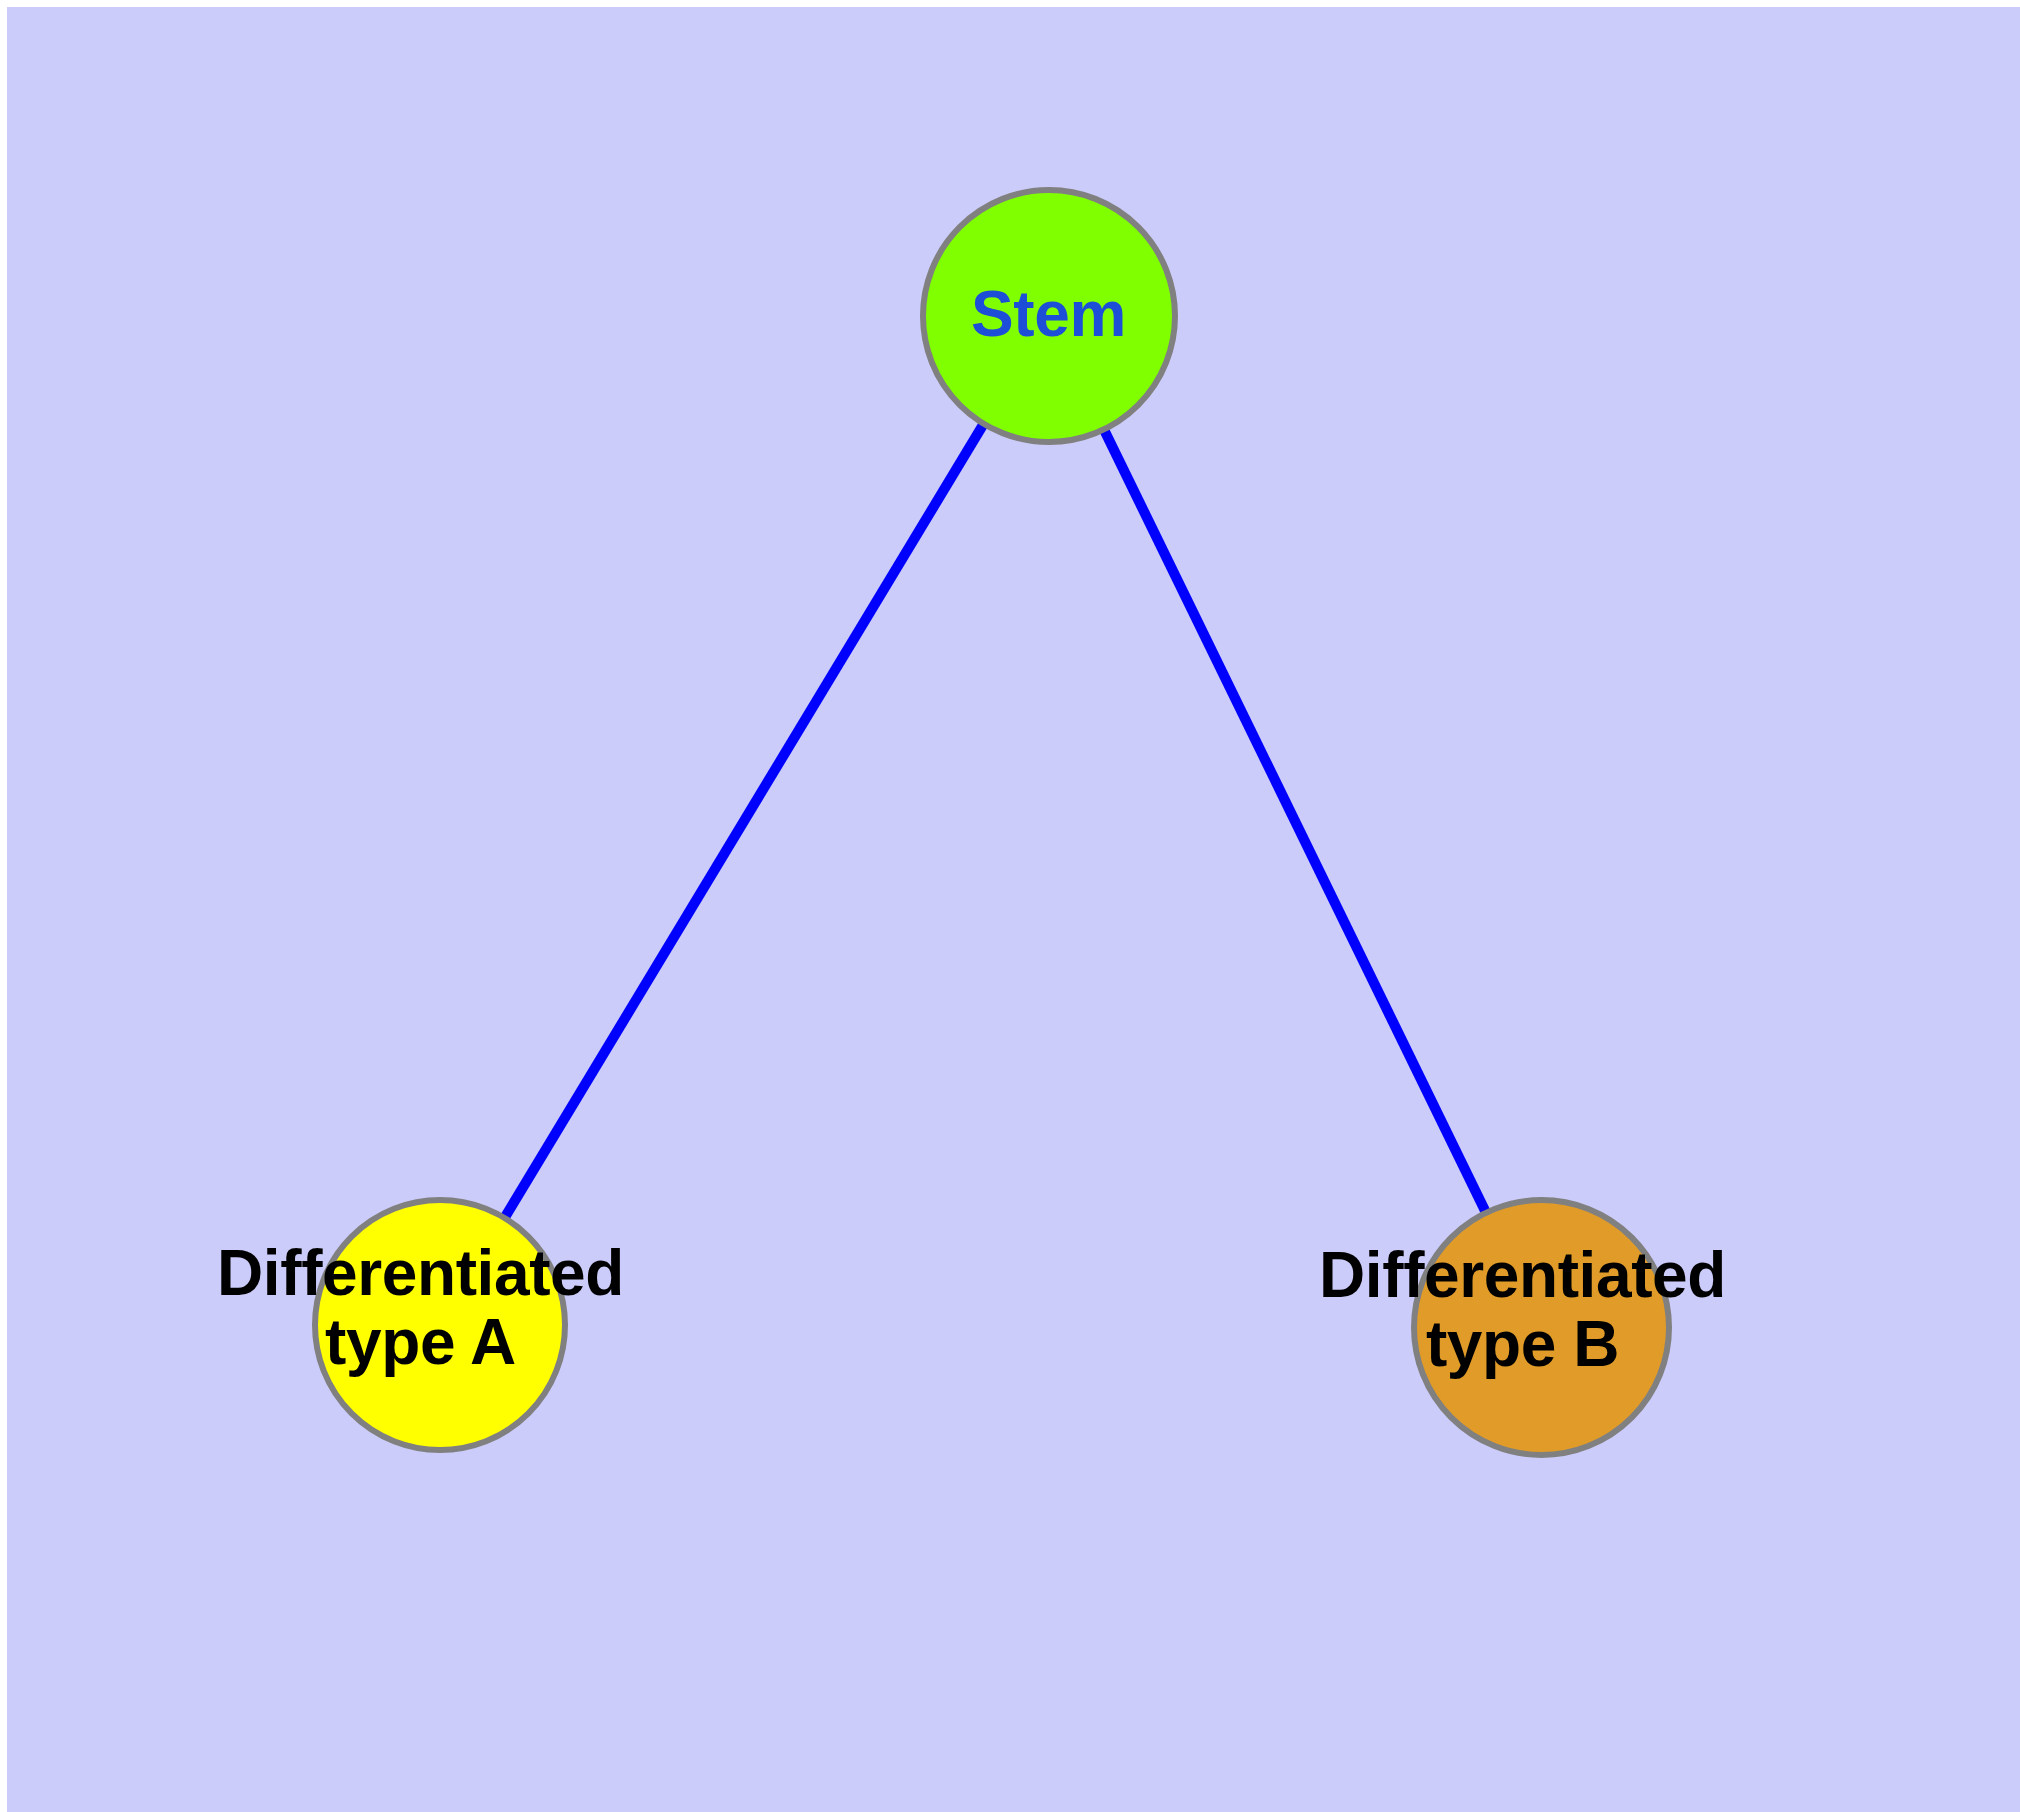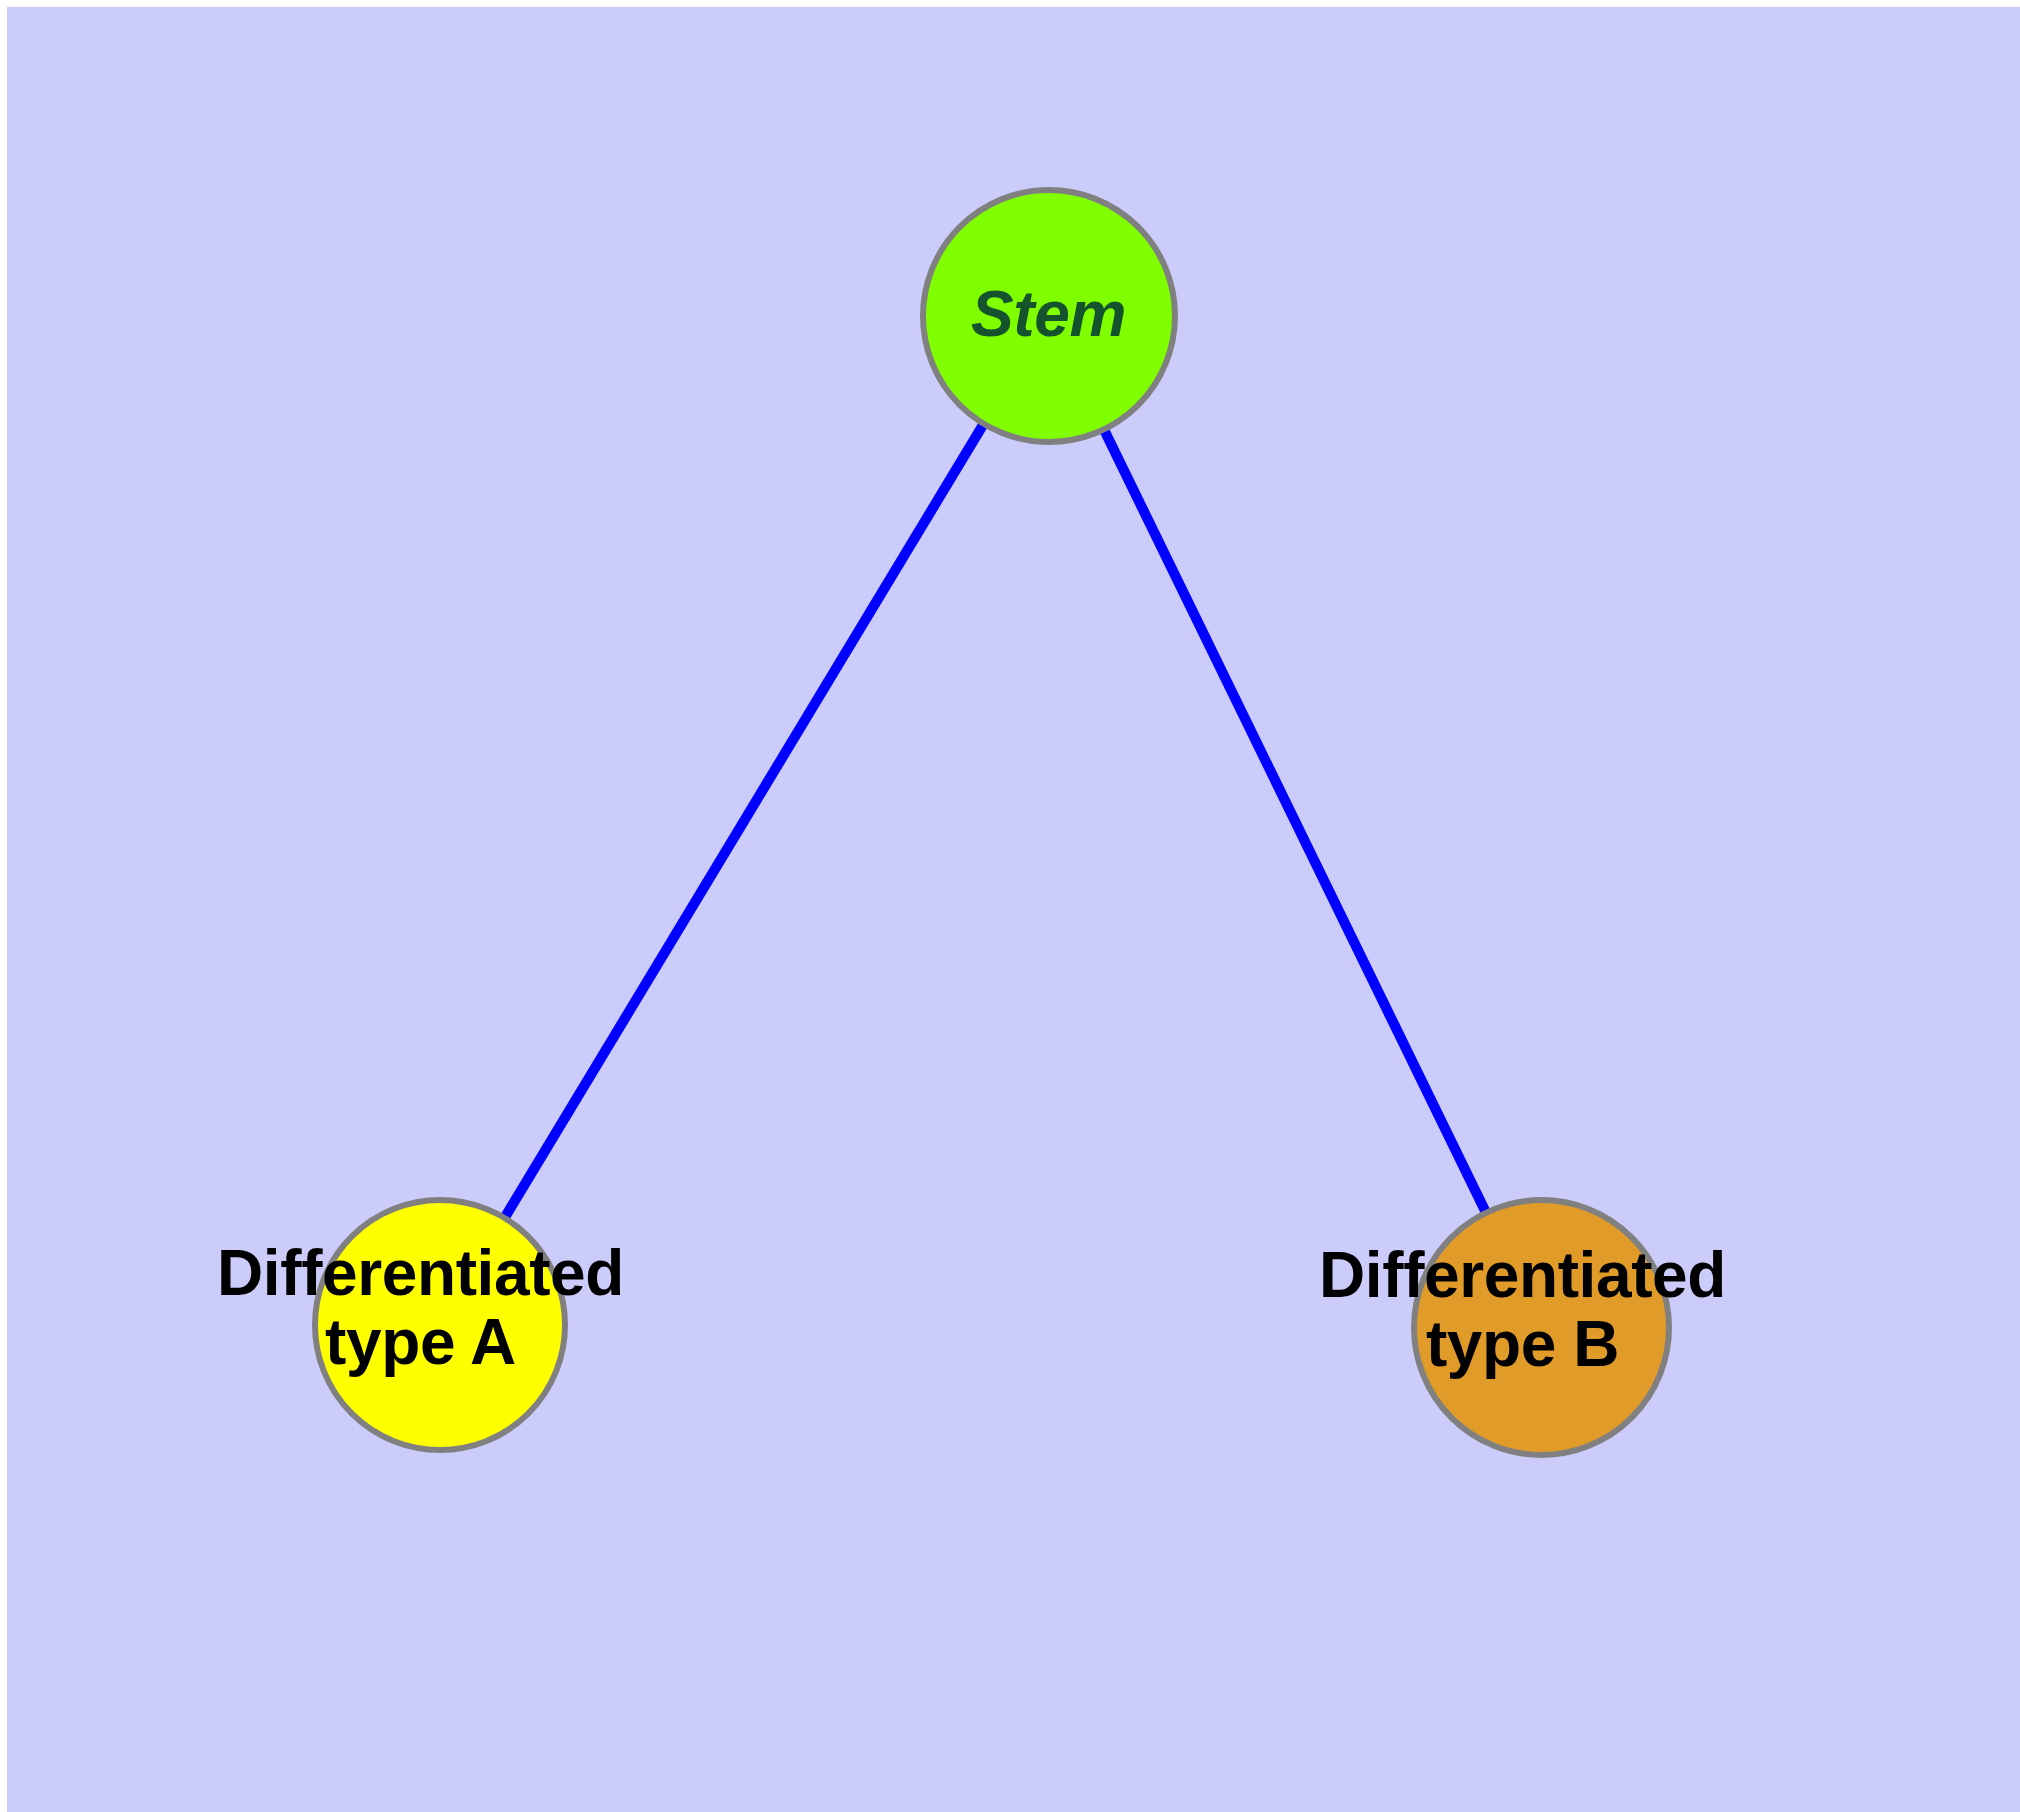--- a/index.html
+++ b/index.html
@@ -112,21 +112,21 @@
     <line x1="1237" y1="373" x2="519" y2="1563" stroke="#0000ff" stroke-width="12" stroke-linecap="butt"></line>
     <line x1="1237" y1="373" x2="1819" y2="1566" stroke="#0000ff" stroke-width="12" stroke-linecap="butt"></line>
   </svg>
 
   <div id="node-layer">
 
     <div class="node" id="node-diff-a" style="left: 312px; top: 1197px; width: 256px; height: 256px; background: rgb(255, 255, 0); border-color: rgb(128, 128, 128); border-width: 6px;"></div>
     <div class="node" id="node-diff-b" style="left: 1411px; top: 1197px; width: 261px; height: 261px; background: rgb(224, 155, 40); border-color: rgb(128, 128, 128); border-width: 6px;"></div>
     <div class="node" id="node-stem" style="left: 920px; top: 187px; width: 258px; height: 258px; background: rgb(127, 255, 0); border-color: rgb(128, 128, 128); border-width: 6px;"></div>
 
-    <div class="node-label" id="label-stem" style="color: #14532d; font-style: italic;">Stem</div>
+    <div class="node-label" id="label-stem" style="color: #1d4ed8;">Stem</div>
 
     <div class="node-label" id="label-diff-a" style="color: rgb(0, 0, 0);"><span>Differentiated</span><br><span>type A</span></div>
 
     <div class="node-label" id="label-diff-b" style="color: rgb(0, 0, 0);"><span>Differentiated</span><br><span>type B</span></div>
 
   </div>
 </div>
 
 
 </body></html>

